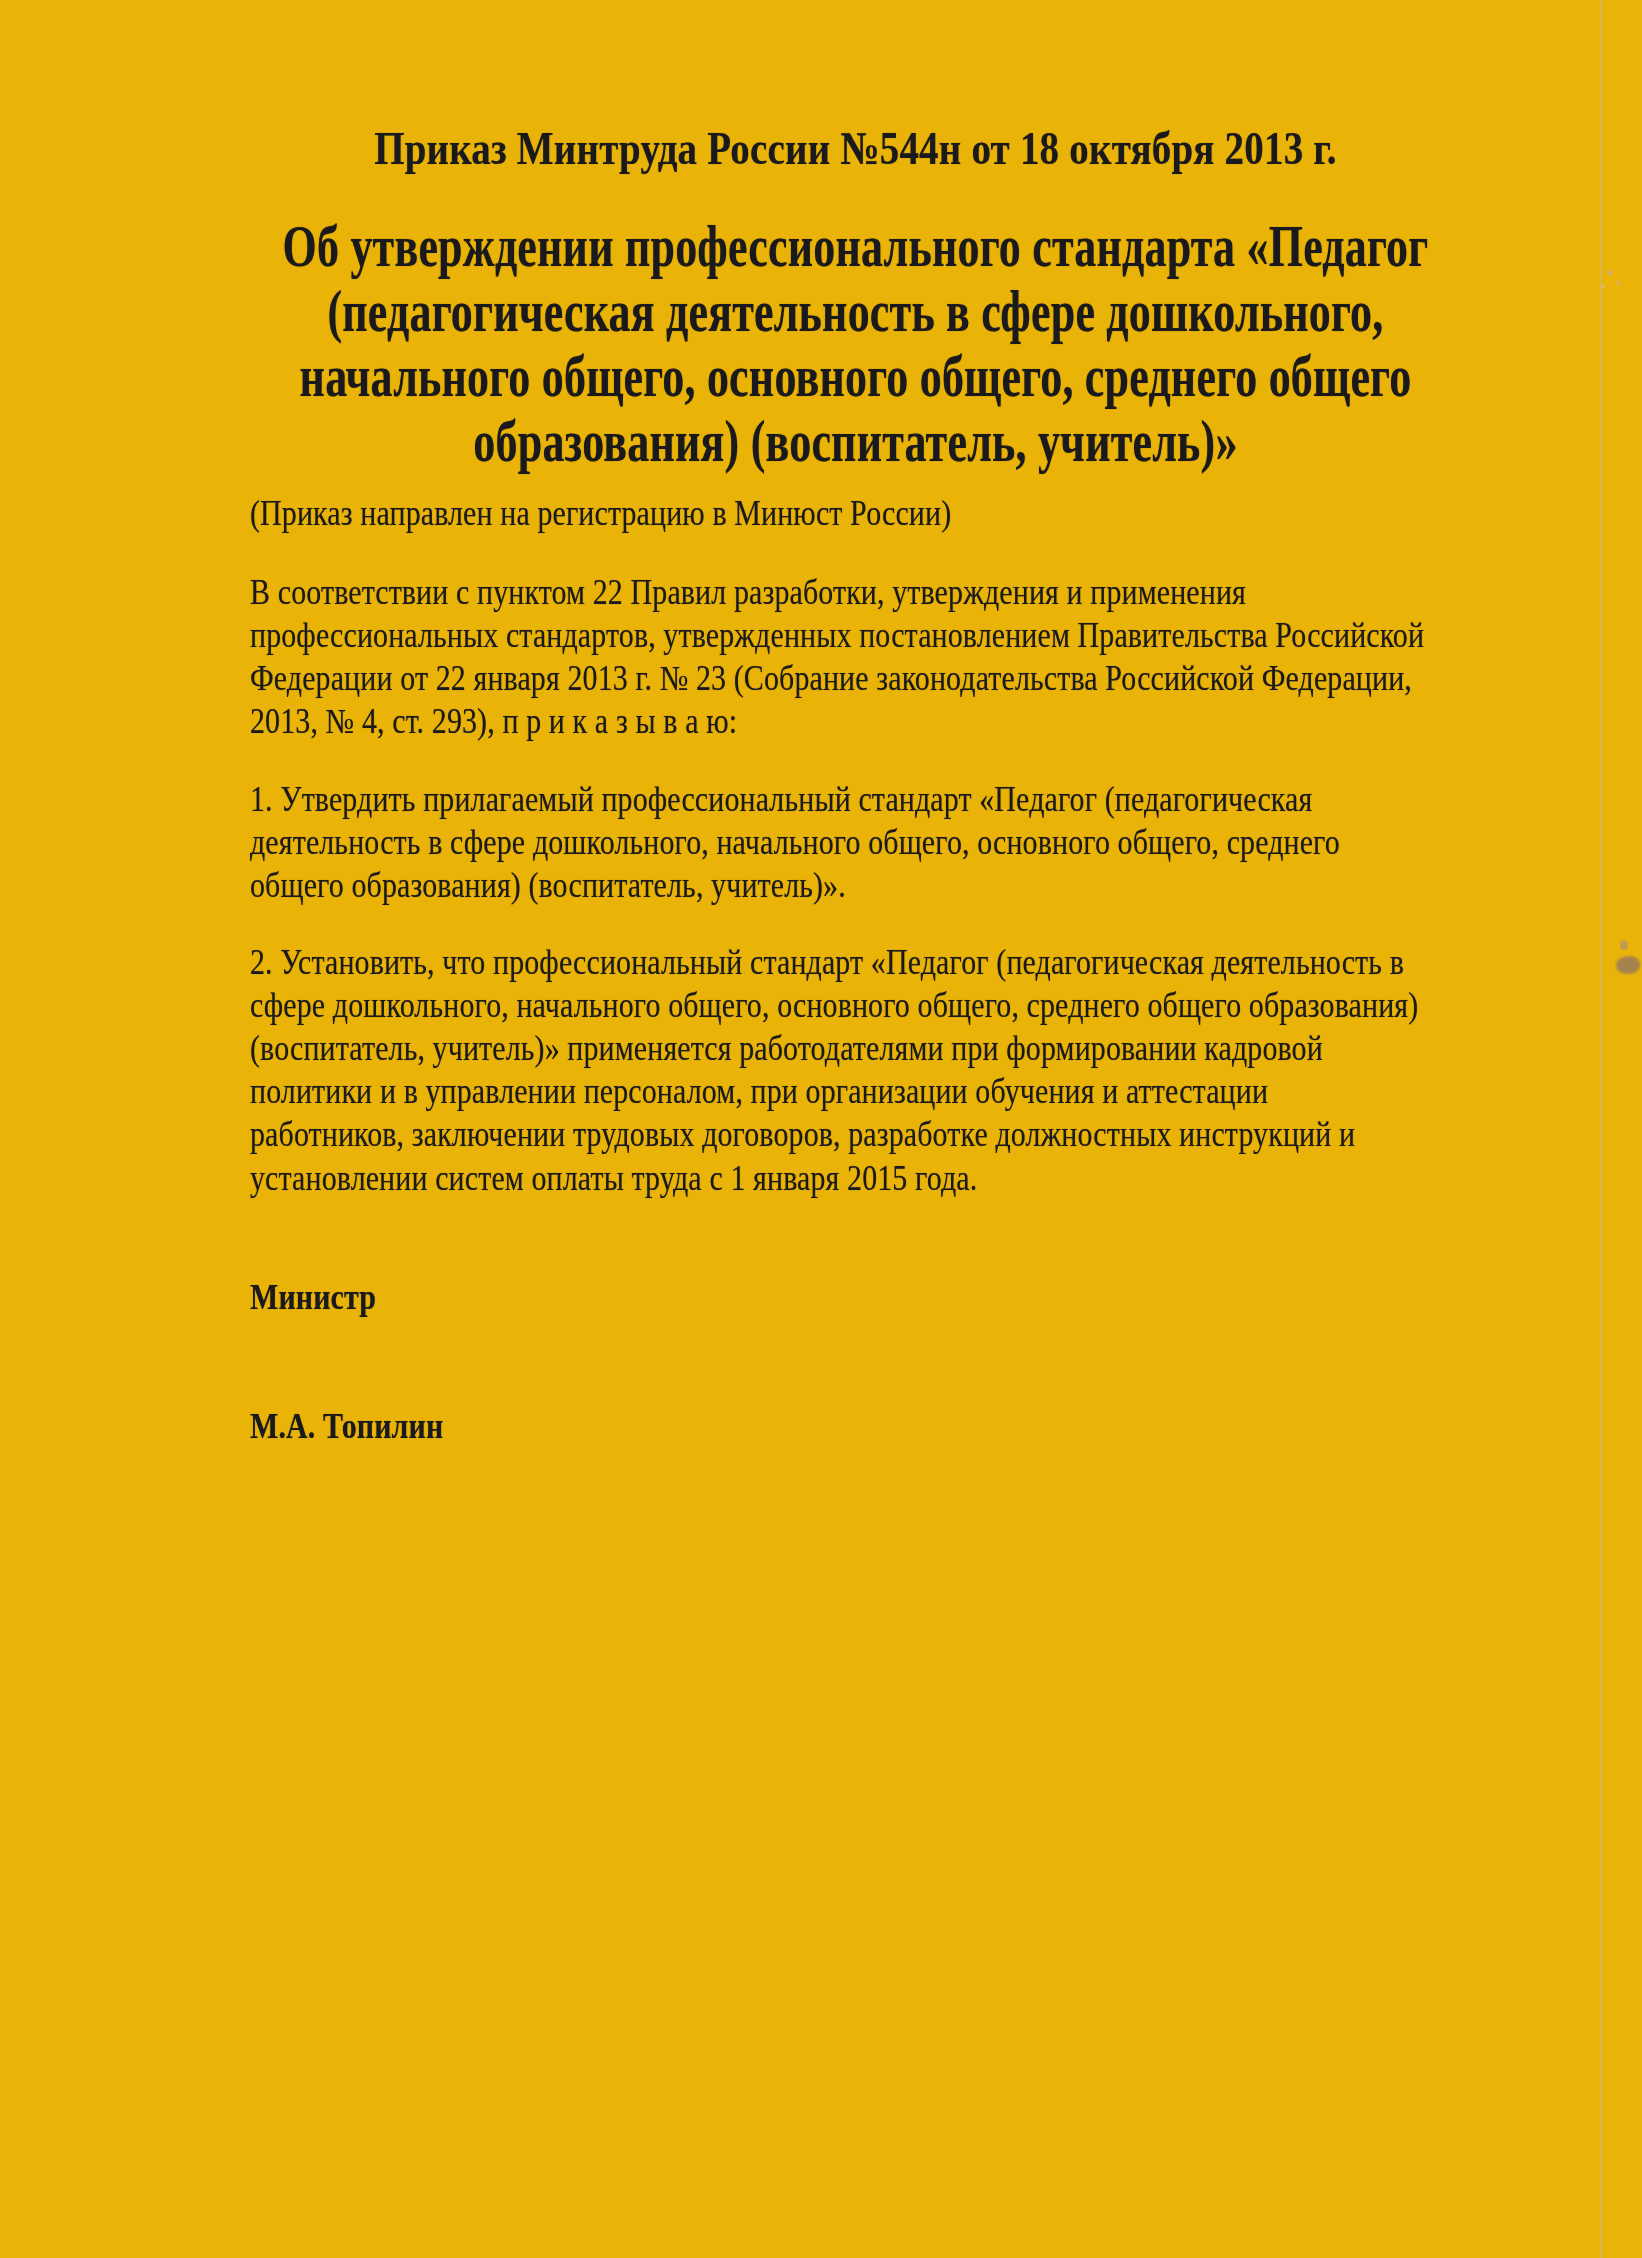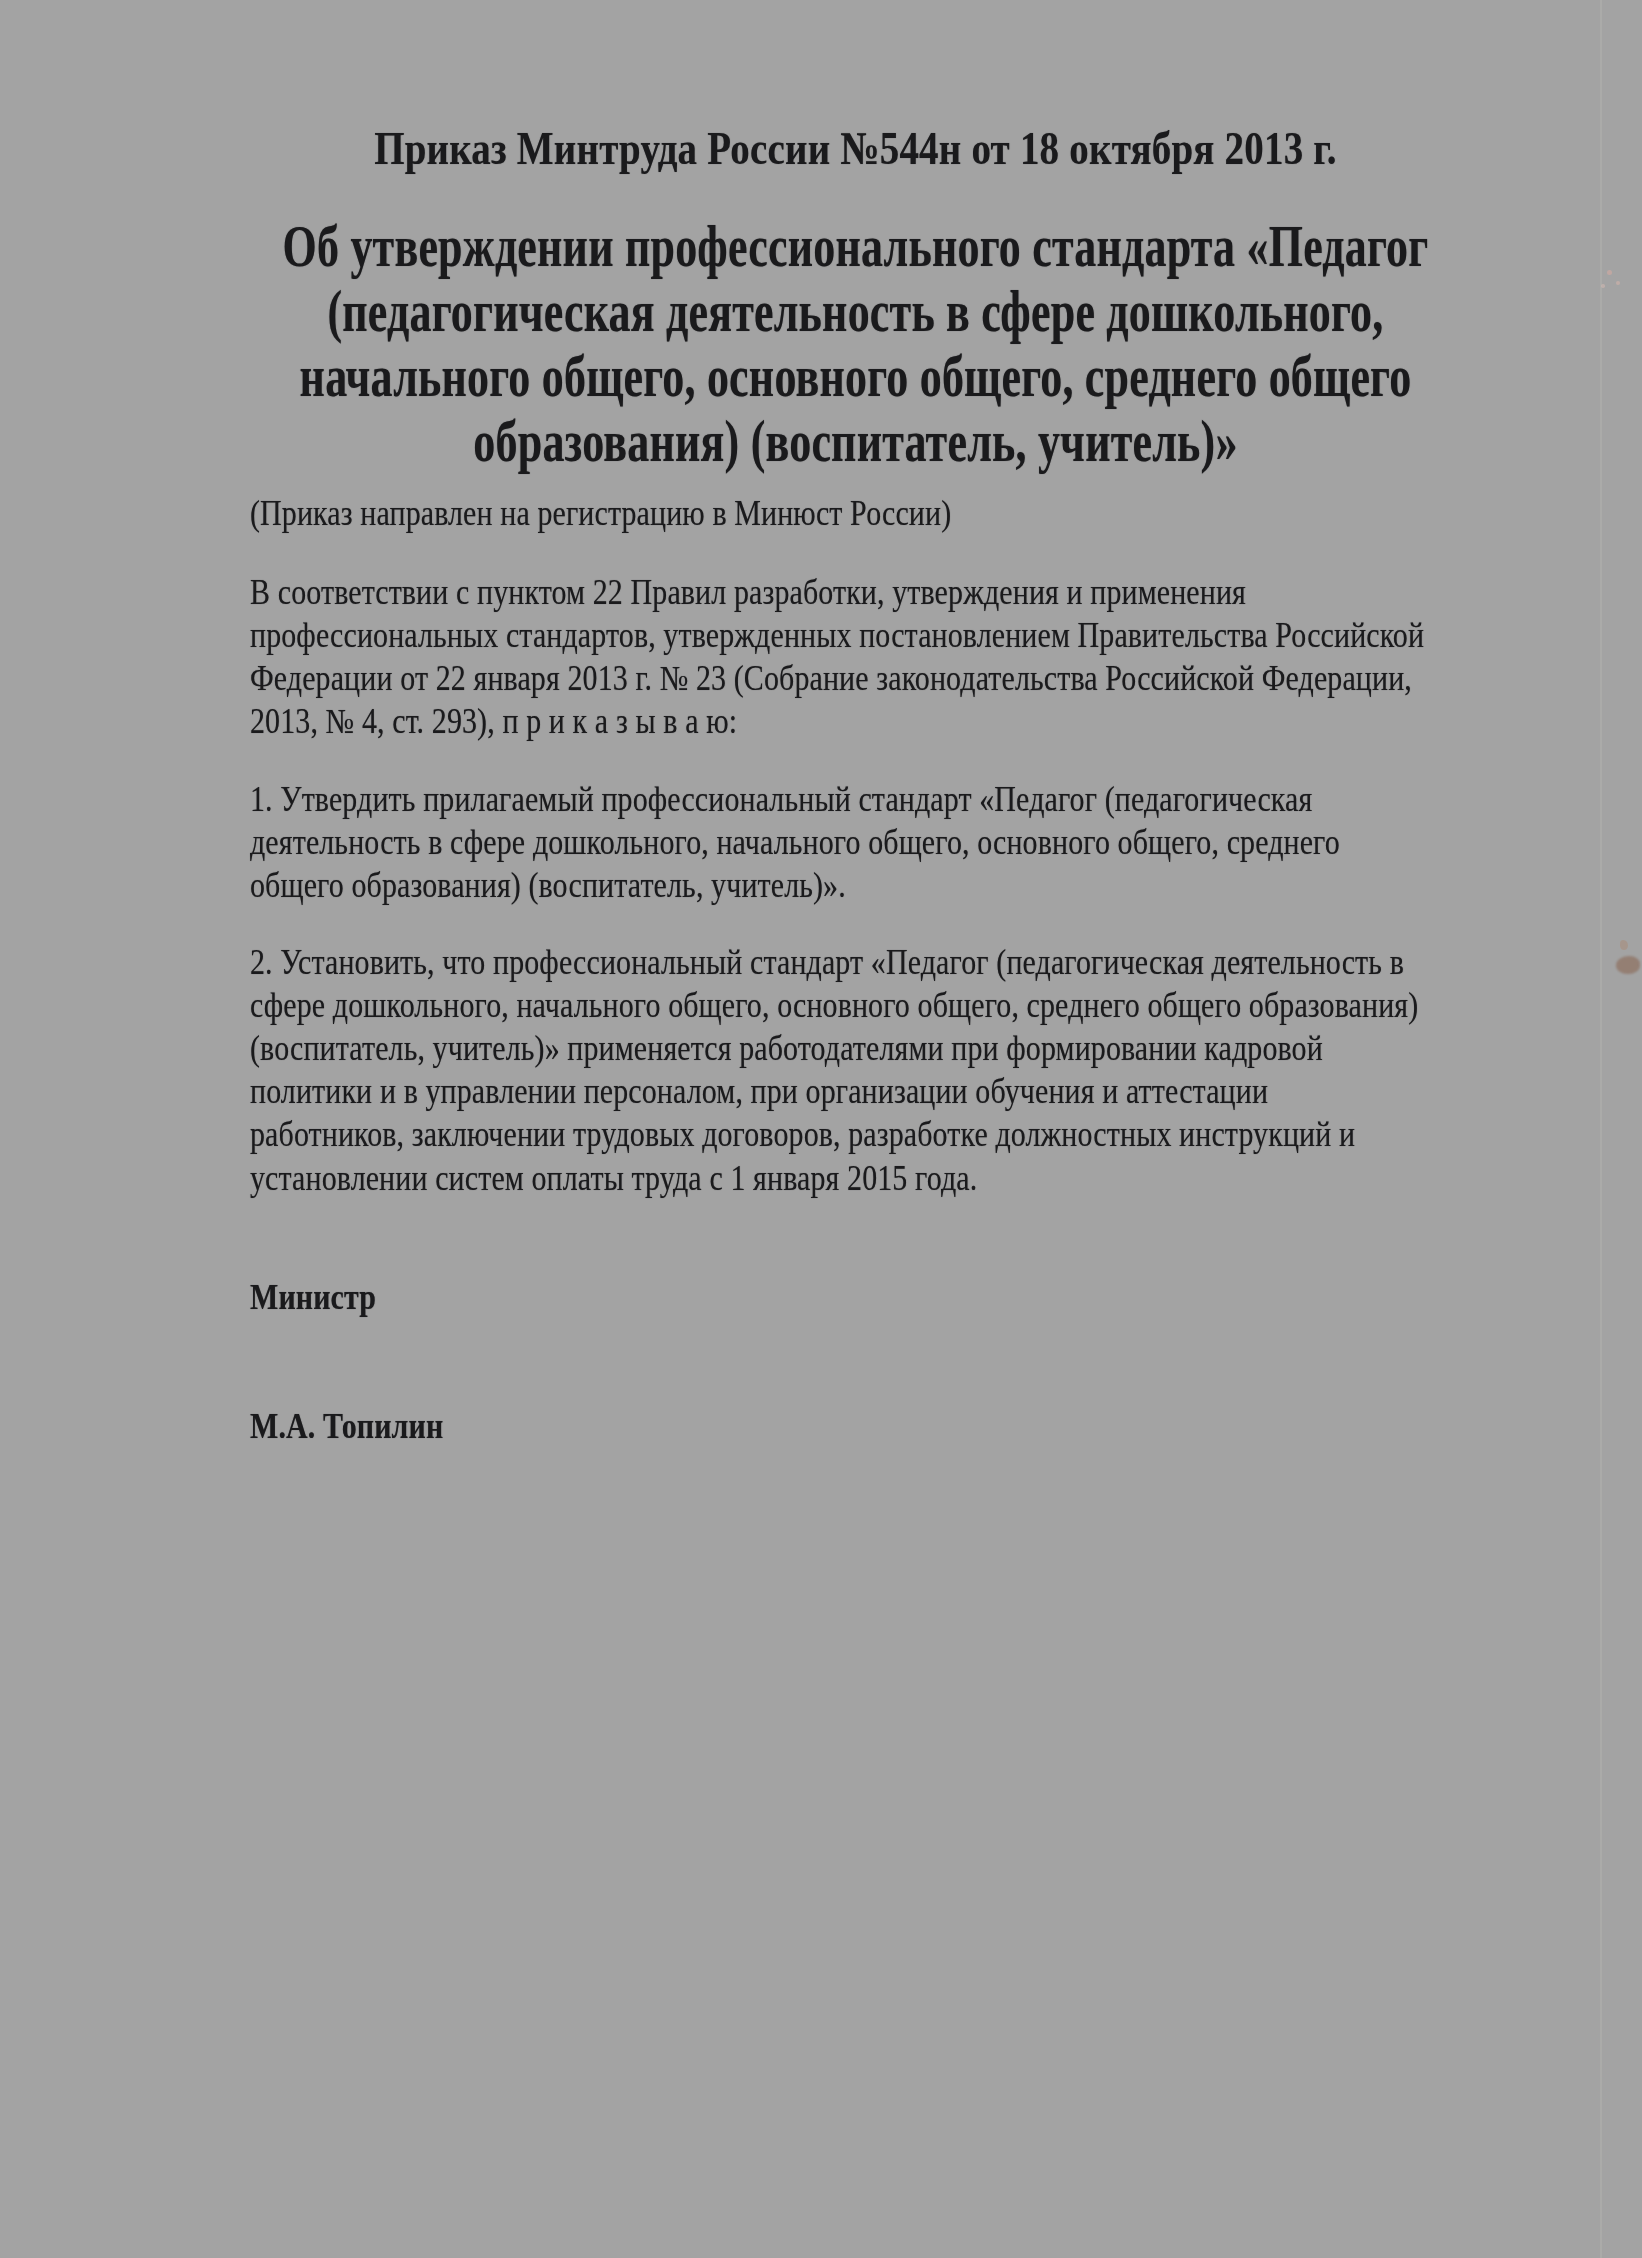--- a/index.html
+++ b/index.html
@@ -11,21 +11,21 @@
     height: 2258px;
     background: #ffffff;
     overflow: hidden;
     position: relative;
   }
   .scan-page {
     position: absolute;
     left: 0; top: 0;
     width: 1643px;
     height: 2258px;
-    background: #a3a3a3;
+    background: #eab308;
     font-family: "Liberation Serif", "DejaVu Serif", serif;
     color: #1a1a1c;
   }
   
   .tblock {
     position: absolute;
     white-space: pre-line;
     transform-origin: 0 0;
     text-shadow: 0 0 0.9px rgba(20,20,25,0.45);
   }

